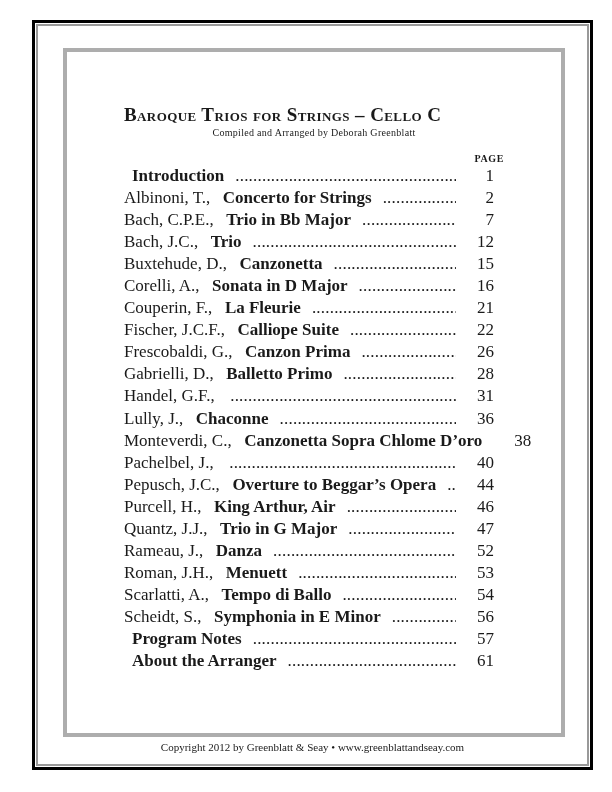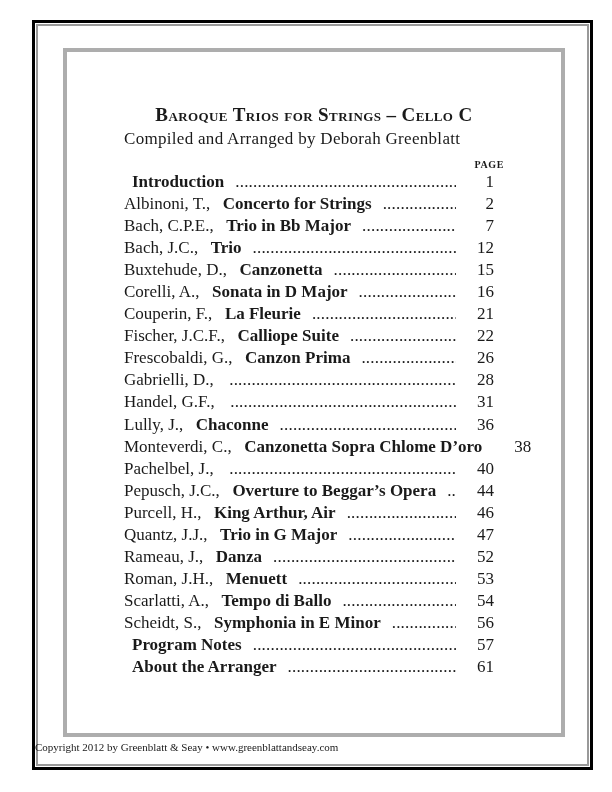--- a/index.html
+++ b/index.html
@@ -29,32 +29,30 @@
     left: 28px; top: 25px; right: 25px; bottom: 30px;
     border: 4px solid #adadad;
   }
   .content {
     position: absolute;
     left: 0; top: 0; right: 0; bottom: 0;
     padding: 0 57px;
   }
   .doc-title {
     margin-top: 52px;
-    text-align: center;
     font-weight: bold;
     font-size: 19px;
     line-height: 21px;
     font-variant: small-caps;
     letter-spacing: 0.4px;
     white-space: nowrap;
   }
   .doc-subtitle {
-    margin-top: 6px;
-    text-align: left;
-    font-size: 17px;
+    text-align: center;
+    font-size: 10px;
     line-height: 15px;
     letter-spacing: 0.3px;
   }
   .page-col-label {
     margin-top: 13px;
     text-align: right;
     font-weight: bold;
     font-size: 10px;
     line-height: 11px;
     letter-spacing: 0.6px;
@@ -79,21 +77,21 @@
     min-width: 0;
   }
   .toc-pagenum {
     flex: 0 0 auto;
     min-width: 24px;
     text-align: right;
   }
   .footer {
     position: absolute;
     left: 0; right: 0; bottom: 13px;
-    text-align: left;
+    text-align: center;
     font-size: 11px;
     line-height: 13px;
   }
 </style>
 </head>
 <body>
 
 <div class="page">
   <div class="outer-frame">
     <div class="inner-frame">
@@ -160,20 +158,21 @@
 
   <div class="toc-row">
     <span class="toc-author">Frescobaldi, G.,</span>
     <span class="toc-work">Canzon Prima</span>
     <span class="toc-dots">............................................................................................................................................................................................................................</span>
     <span class="toc-pagenum">26</span>
   </div>
 
   <div class="toc-row">
     <span class="toc-author">Gabrielli, D.,</span>
+    <span class="toc-work">Balletto Primo</span>
     <span class="toc-dots">............................................................................................................................................................................................................................</span>
     <span class="toc-pagenum">28</span>
   </div>
 
   <div class="toc-row">
     <span class="toc-author">Handel, G.F.,</span>
     <span class="toc-dots">............................................................................................................................................................................................................................</span>
     <span class="toc-pagenum">31</span>
   </div>
 

